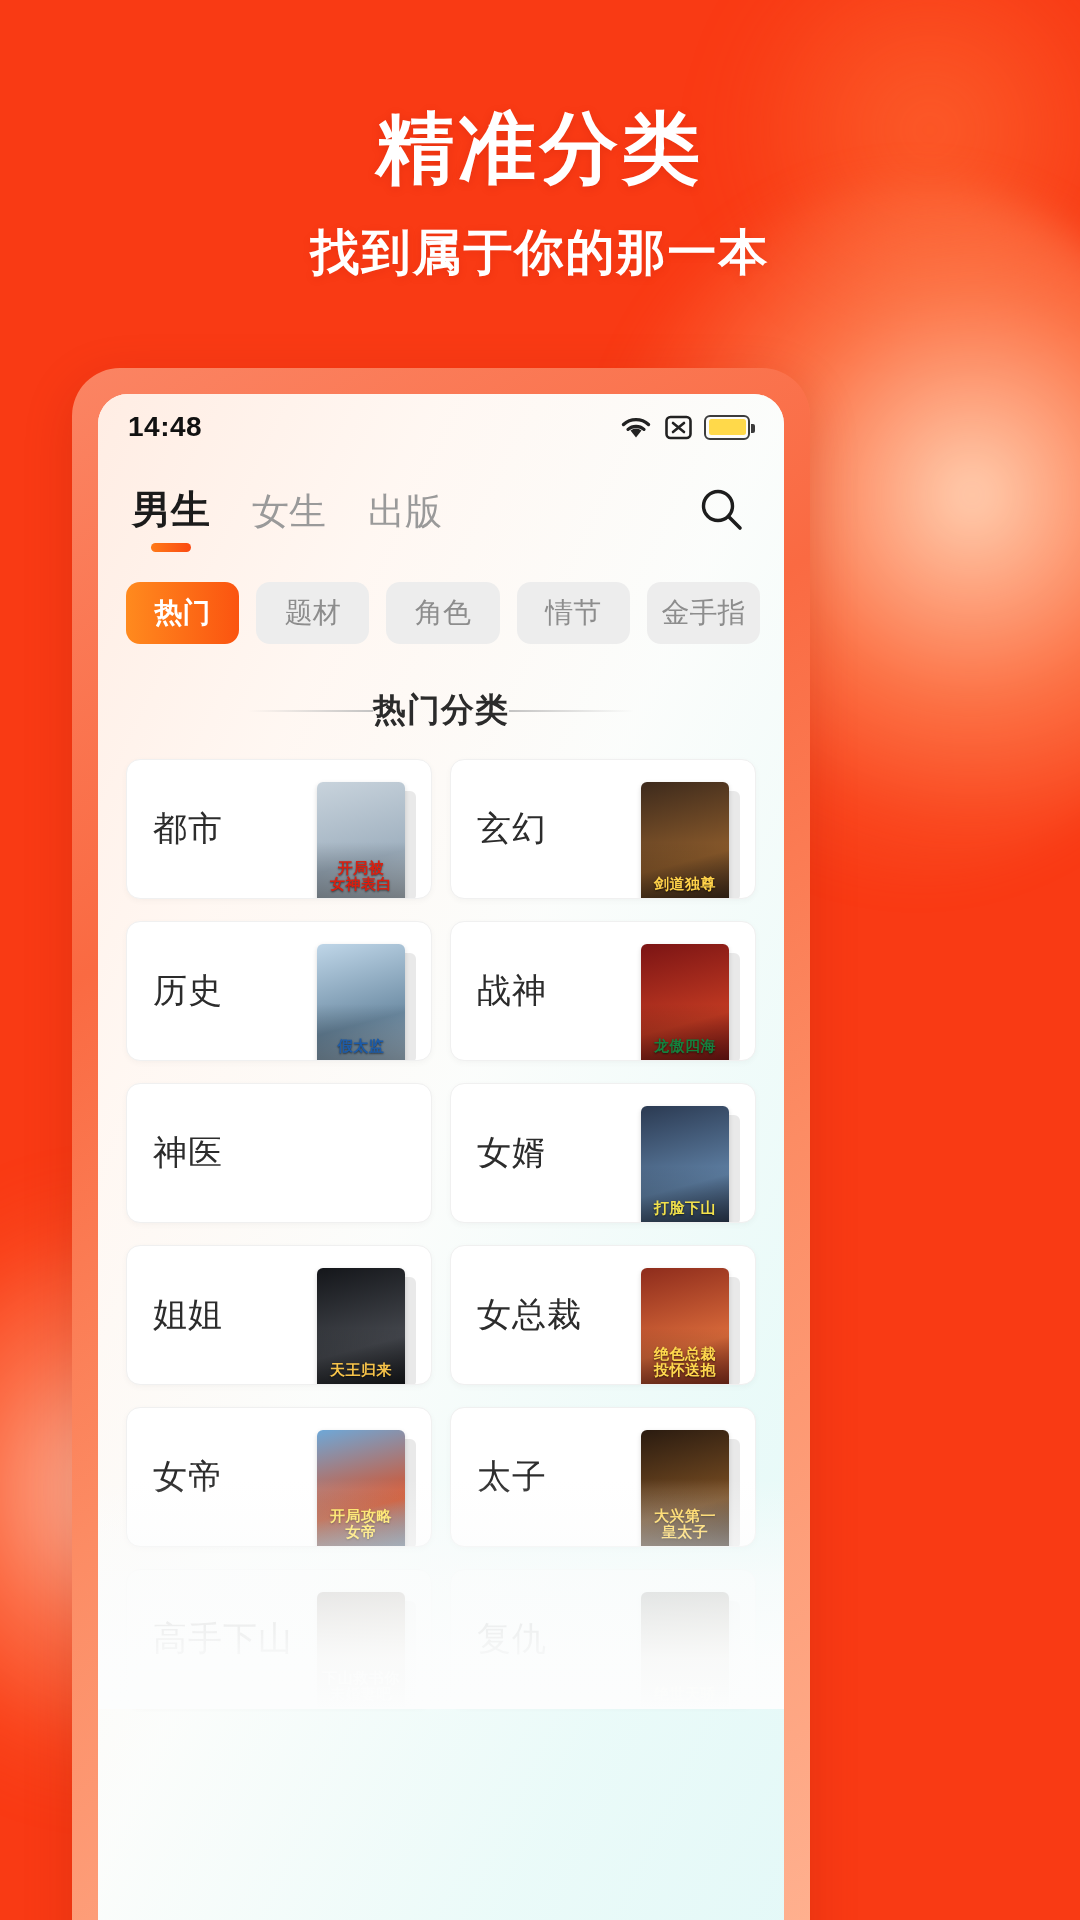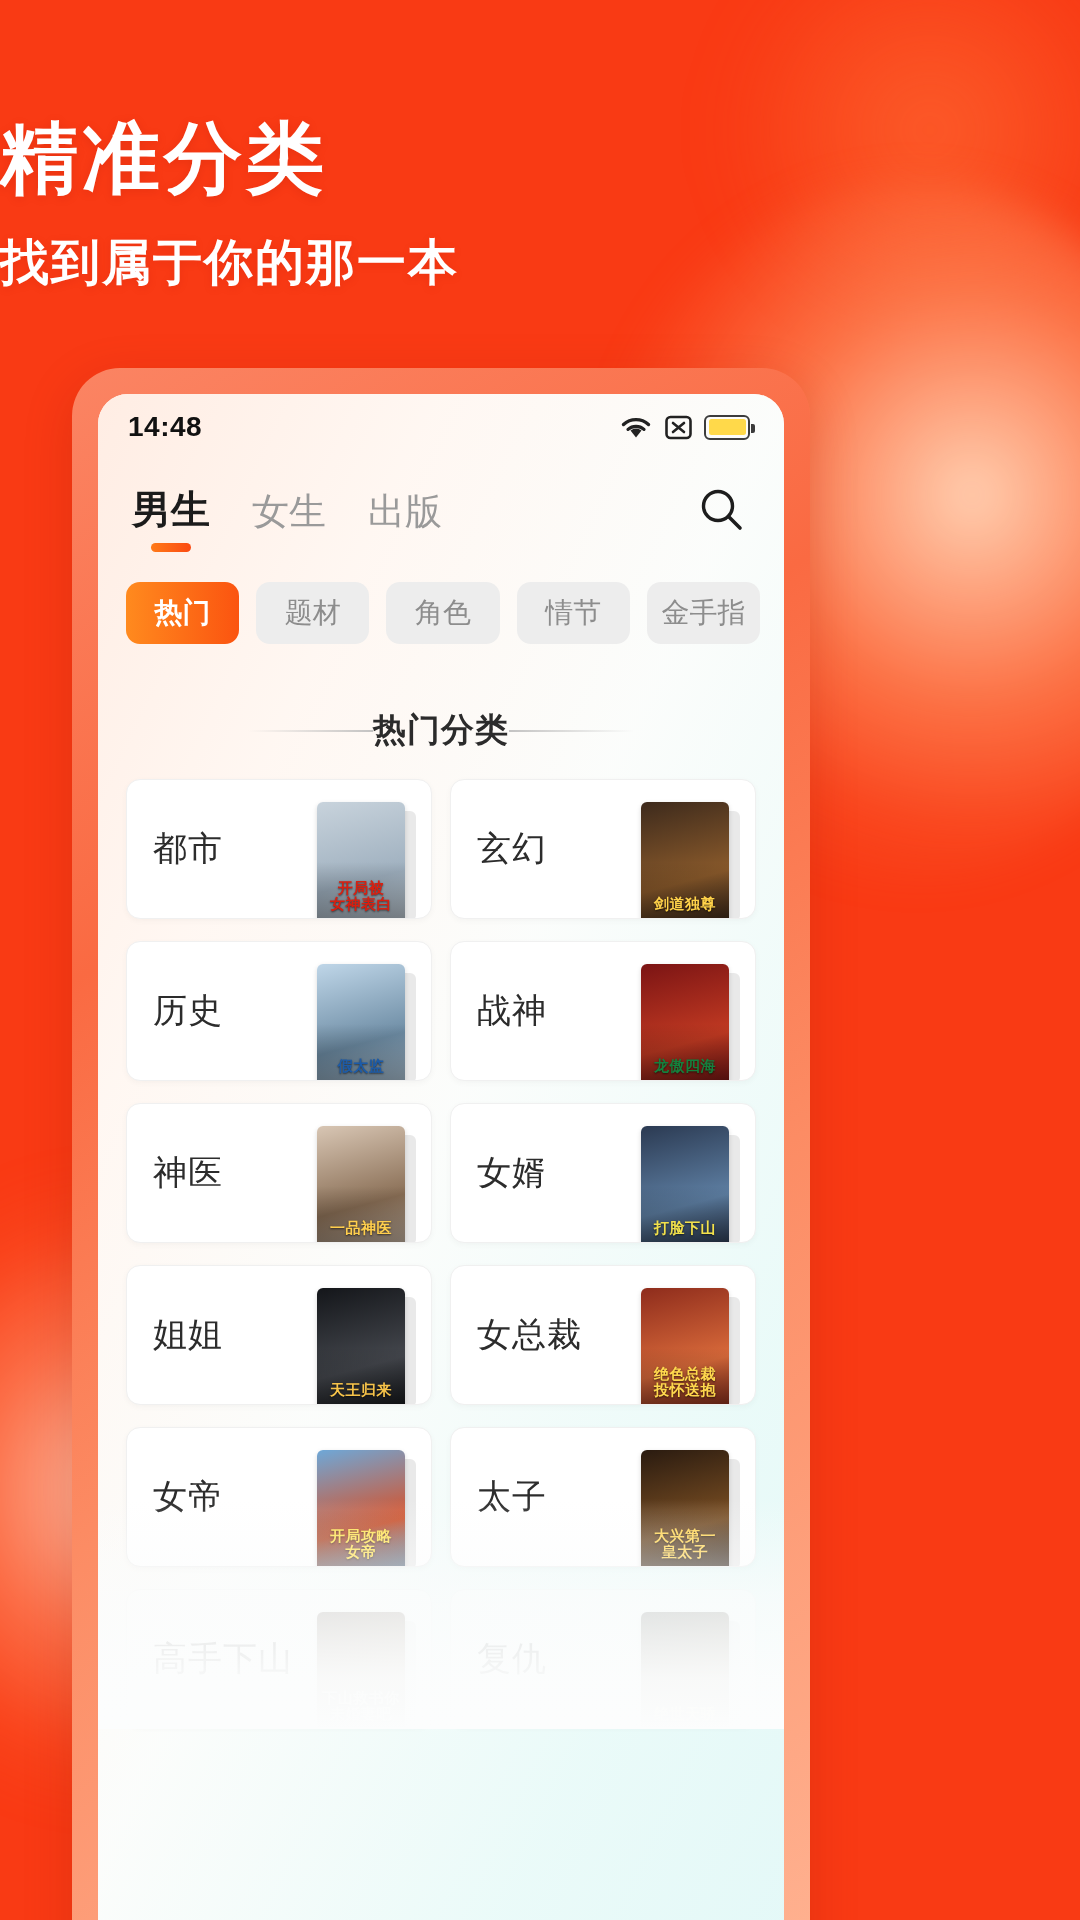--- a/index.html
+++ b/index.html
@@ -29,22 +29,22 @@
   #bg-glow-topright {
     position:absolute; right:-60px; top:-80px;
     width:420px; height:420px; border-radius:50%;
     background:radial-gradient(circle, rgba(255,120,60,.55) 0%, rgba(249,58,20,0) 70%);
     filter:blur(30px);
     pointer-events:none;
   }
 
   
   .promo {
-    position:absolute; left:0; right:0; top:118px;
-    text-align:left; z-index:5;
+    position:absolute; left:0; right:0; top:108px;
+    text-align:center; z-index:5;
   }
   .promo-title {
     color:#fff; font-size:78px; font-weight:bold;
     letter-spacing:4px; line-height:1.05;
     text-shadow:0 2px 10px rgba(160,20,0,.18);
   }
   .promo-sub {
     color:#fff; font-size:49px; font-weight:bold;
     letter-spacing:2px; margin-top:30px;
     text-shadow:0 2px 8px rgba(160,20,0,.15);
@@ -126,21 +126,21 @@
     white-space:nowrap;
   }
   .chip.active {
     background:linear-gradient(90deg,#FF8A1E 0%,#FB5410 100%);
     color:#fff; font-weight:bold;
   }
 
   
   #section-head {
     display:flex; align-items:center; justify-content:center;
-    margin-top:64px; padding:0 150px;
+    margin-top:44px; padding:0 150px;
   }
   .sec-rule {
     flex:1; height:2px;
     background:linear-gradient(90deg, rgba(190,190,190,0), rgba(185,185,185,.85));
   }
   .sec-rule.right { background:linear-gradient(90deg, rgba(185,185,185,.85), rgba(190,190,190,0)); }
   #section-title { font-size:33px; color:#2b2b2b; font-weight:bold; letter-spacing:1px; }
 
   
   #grid-wrap { position:relative; margin-top:26px; }
@@ -285,28 +285,20 @@
                 <div class="cover-shadow"></div>
                 <div class="cover">
                   <div class="cover-art" style="background: linear-gradient(165deg, rgb(123, 20, 20) 0%, rgb(194, 58, 34) 62%, rgb(123, 20, 20) 100%);"></div>
                   <div style="position: absolute; left: 0px; right: 0px; bottom: 0px; height: 52%; background: linear-gradient(to top, rgba(0, 0, 0, 0.45), rgba(0, 0, 0, 0));"></div>
                   <div class="cover-txt" style="color: #15803d; white-space: pre-line; text-shadow: rgba(0, 0, 0, 0.6) 0px 1px 2px;">龙傲四海</div>
                 </div>
               </div>
             </div>
             <div class="cat-card">
               <div class="cat-name">神医</div>
-              <div class="cover-wrap">
-                <div class="cover-shadow"></div>
-                <div class="cover">
-                  <div class="cover-art" style="background: linear-gradient(165deg, rgb(216, 198, 180) 0%, rgb(138, 111, 86) 62%, rgb(216, 198, 180) 100%);"></div>
-                  <div style="position: absolute; left: 0px; right: 0px; bottom: 0px; height: 52%; background: linear-gradient(to top, rgba(0, 0, 0, 0.45), rgba(0, 0, 0, 0));"></div>
-                  <div class="cover-txt" style="color: rgb(255, 206, 77); white-space: pre-line; text-shadow: rgba(0, 0, 0, 0.6) 0px 1px 2px;">一品神医</div>
-                </div>
-              </div>
             </div>
             <div class="cat-card">
               <div class="cat-name">女婿</div>
               <div class="cover-wrap">
                 <div class="cover-shadow"></div>
                 <div class="cover">
                   <div class="cover-art" style="background: linear-gradient(165deg, rgb(43, 58, 82) 0%, rgb(94, 127, 163) 62%, rgb(43, 58, 82) 100%);"></div>
                   <div style="position: absolute; left: 0px; right: 0px; bottom: 0px; height: 52%; background: linear-gradient(to top, rgba(0, 0, 0, 0.45), rgba(0, 0, 0, 0));"></div>
                   <div class="cover-txt" style="color: rgb(242, 225, 76); white-space: pre-line; text-shadow: rgba(0, 0, 0, 0.6) 0px 1px 2px;">打脸下山</div>
                 </div>

